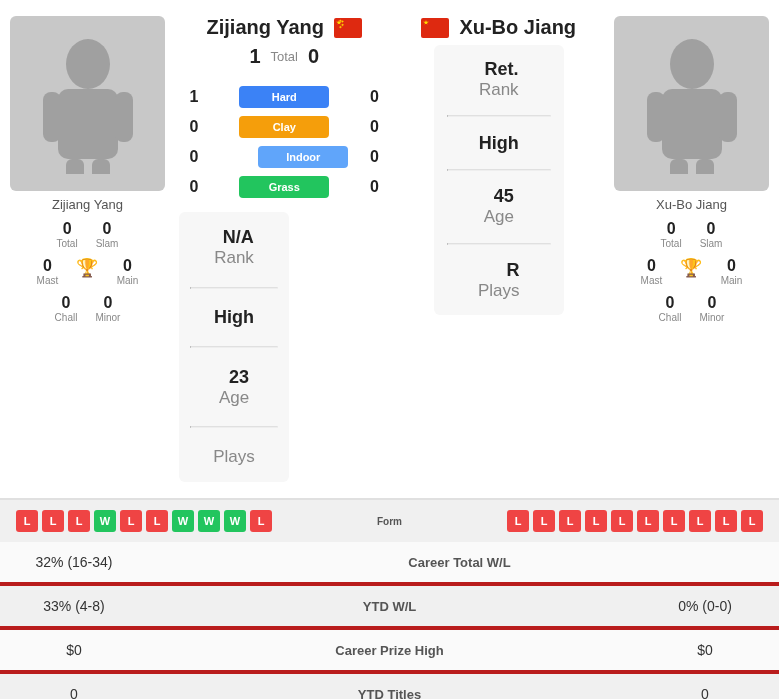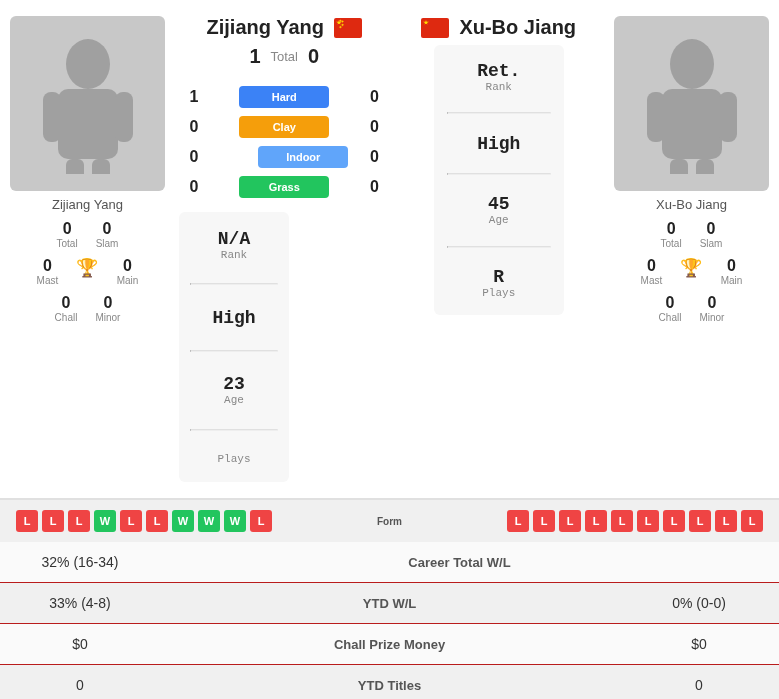--- a/index.html
+++ b/index.html
@@ -126,32 +126,31 @@
       text-align: center;
       min-width: 90px;
     }
 
     .badge-hard { background: #3b82f6; }
     .badge-clay { background: #f59e0b; }
     .badge-indoor { background: #60a5fa; margin-left: 38px; }
     .badge-grass { background: #22c55e; }
 
     .box-stat {
-      text-align: center;
-      font-family: Liberation Mono, monospace;
+      text-align: right;
     }
 
     .box-stat-value {
       font-size: 18px;
       font-weight: 700;
       color: #222;
     }
 
     .box-stat-label {
-      font-size: 11px;
+      font-size: 17px;
       color: #888;
     }
 
     
     .total-row {
       display: flex;
       align-items: center;
       justify-content: center;
       gap: 10px;
       margin-bottom: 6px;
@@ -219,22 +218,22 @@
 
     
     .stats-table {
       width: 100%;
     }
 
     .stats-table-row {
       display: flex;
       align-items: center;
       justify-content: space-between;
-      padding: 12px 10px;
-      border-bottom: 1px solid #b91c1c;
+      padding: 12px 4px;
+      border-bottom: 4px solid #b91c1c;
     }
 
     .stats-table-row:nth-child(odd) {
       background: #fafafa;
     }
 
     .stats-table-row:nth-child(even) {
       background: #f0f0f0;
     }
 
@@ -508,21 +507,21 @@
         <span class="stats-table-val">32% (16-34)</span>
         <span class="stats-table-label">Career Total W/L</span>
       </div>
       <div class="stats-table-row">
         <span class="stats-table-val">33% (4-8)</span>
         <span class="stats-table-label">YTD W/L</span>
         <span class="stats-table-val">0% (0-0)</span>
       </div>
       <div class="stats-table-row">
         <span class="stats-table-val">$0</span>
-        <span class="stats-table-label">Chall Prize Money</span>
+        <span class="stats-table-label">Career Prize High</span>
         <span class="stats-table-val">$0</span>
       </div>
       <div class="stats-table-row">
         <span class="stats-table-val">0</span>
         <span class="stats-table-label">YTD Titles</span>
         <span class="stats-table-val">0</span>
       </div>
     </div>
 
 </div>

